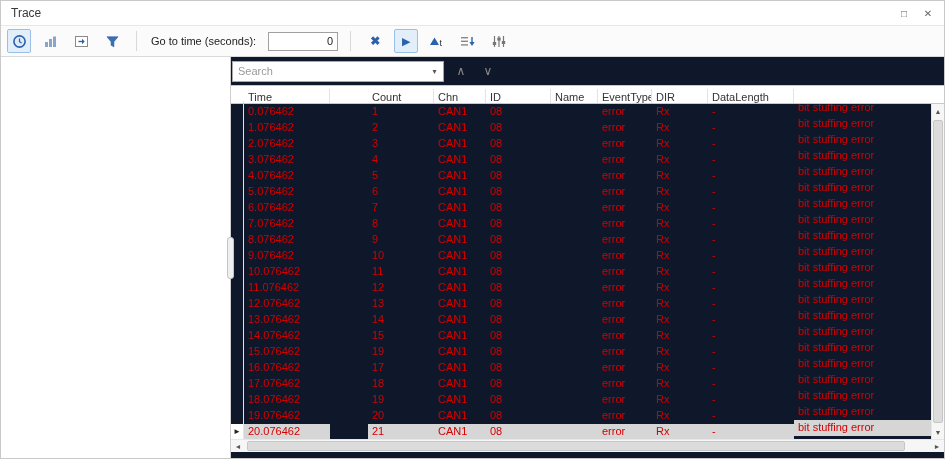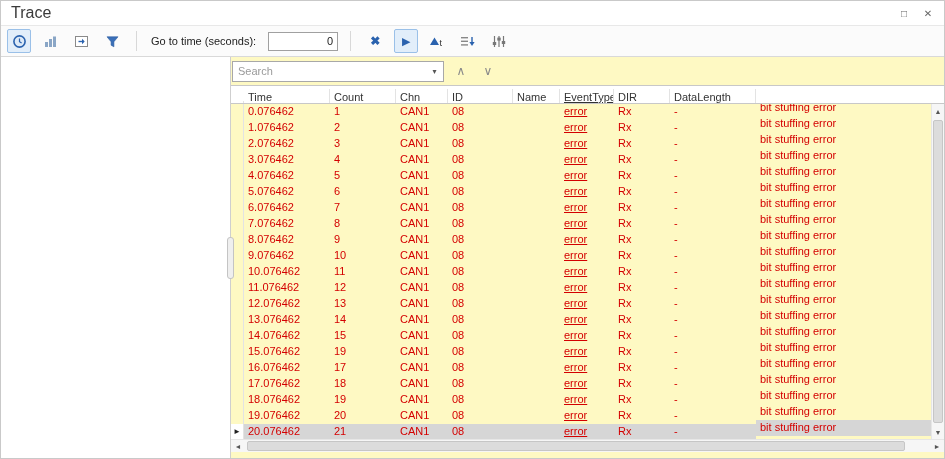--- a/index.html
+++ b/index.html
@@ -1,39 +1,39 @@
 <!DOCTYPE html>
 <html style="--err: #d40000; --sel: #d6d6d6;"><head>
 <meta charset="utf-8">
 <style>
   * { box-sizing: border-box; margin: 0; padding: 0; }
   html, body { width: 945px; height: 459px; background: #fff; font-family: "Liberation Sans", sans-serif; }
   .window { width: 945px; height: 459px; border: 1px solid #c9c9c9; background: #fff; display: flex; flex-direction: column; position: relative; overflow: hidden; }
 
   
   .titlebar { height: 24px; flex: none; display: flex; align-items: center; justify-content: space-between; padding: 0 10px; background: #fff; }
-  .title { font-size: 16px; color: #3a3a3a; }
+  .title { font-size: 12px; color: #3a3a3a; }
   .winbtns { display: flex; gap: 12px; color: #666; font-size: 10px; }
   .winbtn { width: 12px; text-align: center; cursor: default; }
 
   
   .toolbar { height: 32px; flex: none; display: flex; align-items: center; gap: 7px; padding: 0 6px; background: #fbfbfb; border-top: 1px solid #e8e8e8; border-bottom: 1px solid #d9d9d9; }
   .tbtn { width: 24px; height: 24px; display: flex; align-items: center; justify-content: center; border: 1px solid transparent; border-radius: 2px; flex: none; }
   .tbtn.toggled { background: #e2eefa; border-color: #9ac0e8; }
   .tsep { width: 1px; height: 20px; background: #d8d8d8; margin: 0 5px; flex: none; }
   .tlabel { font-size: 11px; color: #222; margin: 0 5px 0 2px; white-space: nowrap; }
   .tinput { width: 70px; height: 19px; border: 1px solid #a0a0a0; font-size: 11px; text-align: right; padding: 0 4px; font-family: inherit; color: #222; }
   .glyph-blue { color: #2a62ae; font-weight: bold; font-size: 12px; }
   .glyph-play { color: #2a62ae; font-size: 11px; }
 
   
   .main { flex: 1; display: flex; position: relative; min-height: 0; }
   .left-panel { width: 230px; flex: none; background: #fff; border-right: 1px solid #cfcfcf; }
   .split-handle { position: absolute; left: 226px; top: 50%; margin-top: -21px; width: 7px; height: 42px; background: #efefef; border: 1px solid #c4c4c4; border-radius: 3px; z-index: 5; }
-  .right-panel { flex: 1; display: flex; flex-direction: column; min-width: 0; padding-bottom: 6px; background: #fef9c3; }
+  .right-panel { flex: 1; display: flex; flex-direction: column; min-width: 0; padding-bottom: 6px; background: #0f172a; }
 
   
   .search-row { height: 28px; flex: none; display: flex; align-items: center; padding: 4px 0 4px 1px; gap: 7px; }
   .search-combo { width: 212px; height: 21px; border: 1px solid #a8a8a8; display: flex; align-items: stretch; background: #fff; }
   .search-input { flex: 1; min-width: 0; border: none; outline: none; font-size: 11px; padding: 0 5px; font-family: inherit; color: #333; }
   .search-input::placeholder { color: #9a9a9a; }
   .combo-arrow { width: 17px; display: flex; align-items: center; justify-content: center; font-size: 8px; color: #555; }
   .nav-btn { width: 20px; height: 20px; display: flex; align-items: center; justify-content: center; color: #8a8a8a; font-size: 12px; }
 
   
@@ -45,25 +45,25 @@
   .rows { position: absolute; left: 0; top: 0; right: 13px; bottom: 0; overflow: hidden; }
   .trow { height: 16px; display: flex; }
   .trow .cell { font-size: 11px; color: var(--err, #d40000); padding: 1px 0 0 4px; white-space: nowrap; overflow: hidden; }
   .trow .c-marker { border-right: 1px solid #e3e3e3; color: #222; font-size: 8px; padding: 3px 0 0 2px; }
   .trow .c-data { position: relative; top: -4px; }
   .trow.selected .cell { background: var(--sel, #d6d6d6); }
   .trow.selected .c-marker { background: #fff; }
 
   .c-marker { width: 13px; flex: none; }
   .c-time { width: 86px; flex: none; }
-  .c-count { width: 66px; flex: none; }
+  .c-count { width: 66px; flex: none; margin-left: 38px; }
   .c-chn { width: 52px; flex: none; }
   .c-id { width: 65px; flex: none; }
   .c-name { width: 47px; flex: none; }
-  .c-eventtype { width: 54px; flex: none; text-decoration: underline; }
+  .c-eventtype { width: 54px; flex: none; }
   .c-dir { width: 56px; flex: none; }
   .c-datalength { width: 86px; flex: none; }
   .c-data { flex: 1; min-width: 0; }
 
   
   .vscroll { position: absolute; right: 0; top: 0; bottom: 0; width: 13px; background: #f6f6f6; border-left: 1px solid #e6e6e6; display: flex; flex-direction: column; }
   .vs-arrow { height: 14px; flex: none; display: flex; align-items: center; justify-content: center; font-size: 7px; color: #555; }
   .vs-track { flex: 1; position: relative; }
   .vs-thumb { position: absolute; left: 1px; right: 1px; top: 2px; bottom: 2px; background: #dcdcdc; border: 1px solid #c6c6c6; border-radius: 2px; }
   .hscroll { height: 13px; flex: none; display: flex; background: #f6f6f6; border-top: 1px solid #e6e6e6; }

